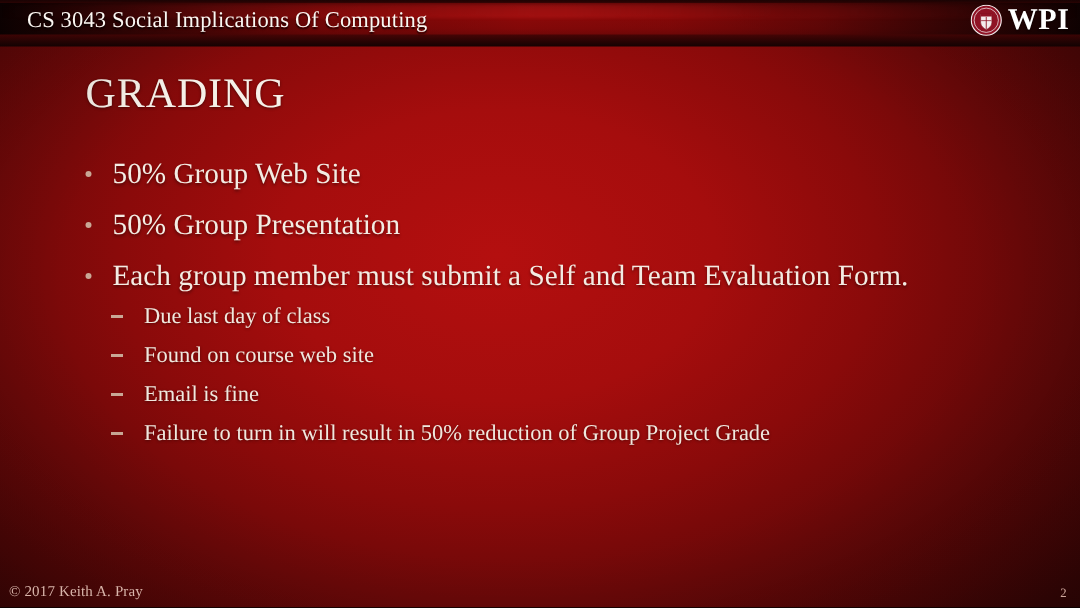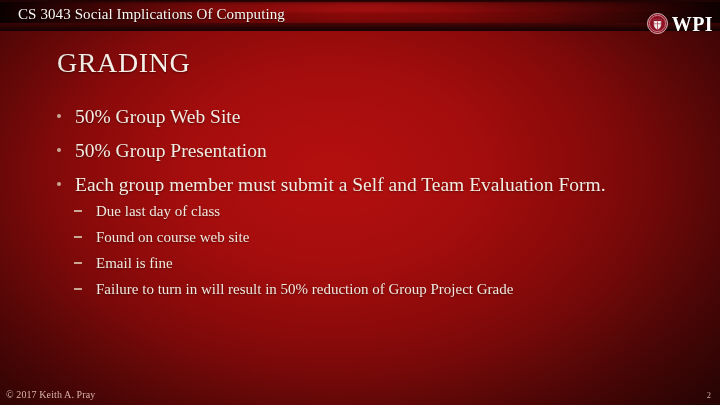--- a/index.html
+++ b/index.html
@@ -65,23 +65,22 @@
     color:#fbf7f2;
     letter-spacing:0.1px;
     white-space:nowrap;
     text-shadow:0 1px 1px rgba(0,0,0,0.75);
     z-index:3;
   }
 
   
   .logo {
     position:absolute; top:2px; right:7px;
-    display:flex; gap:4px;
+    display:flex; align-items:center; gap:4px;
     z-index:3;
-    margin-top:11px;
   }
   .logo-seal { display:block; }
   .logo-word {
     font-size:20px; line-height:23px;
     font-weight:bold; color:#ffffff;
     letter-spacing:0.4px;
     text-shadow:0 1px 1px rgba(0,0,0,0.6);
   }
 
   

